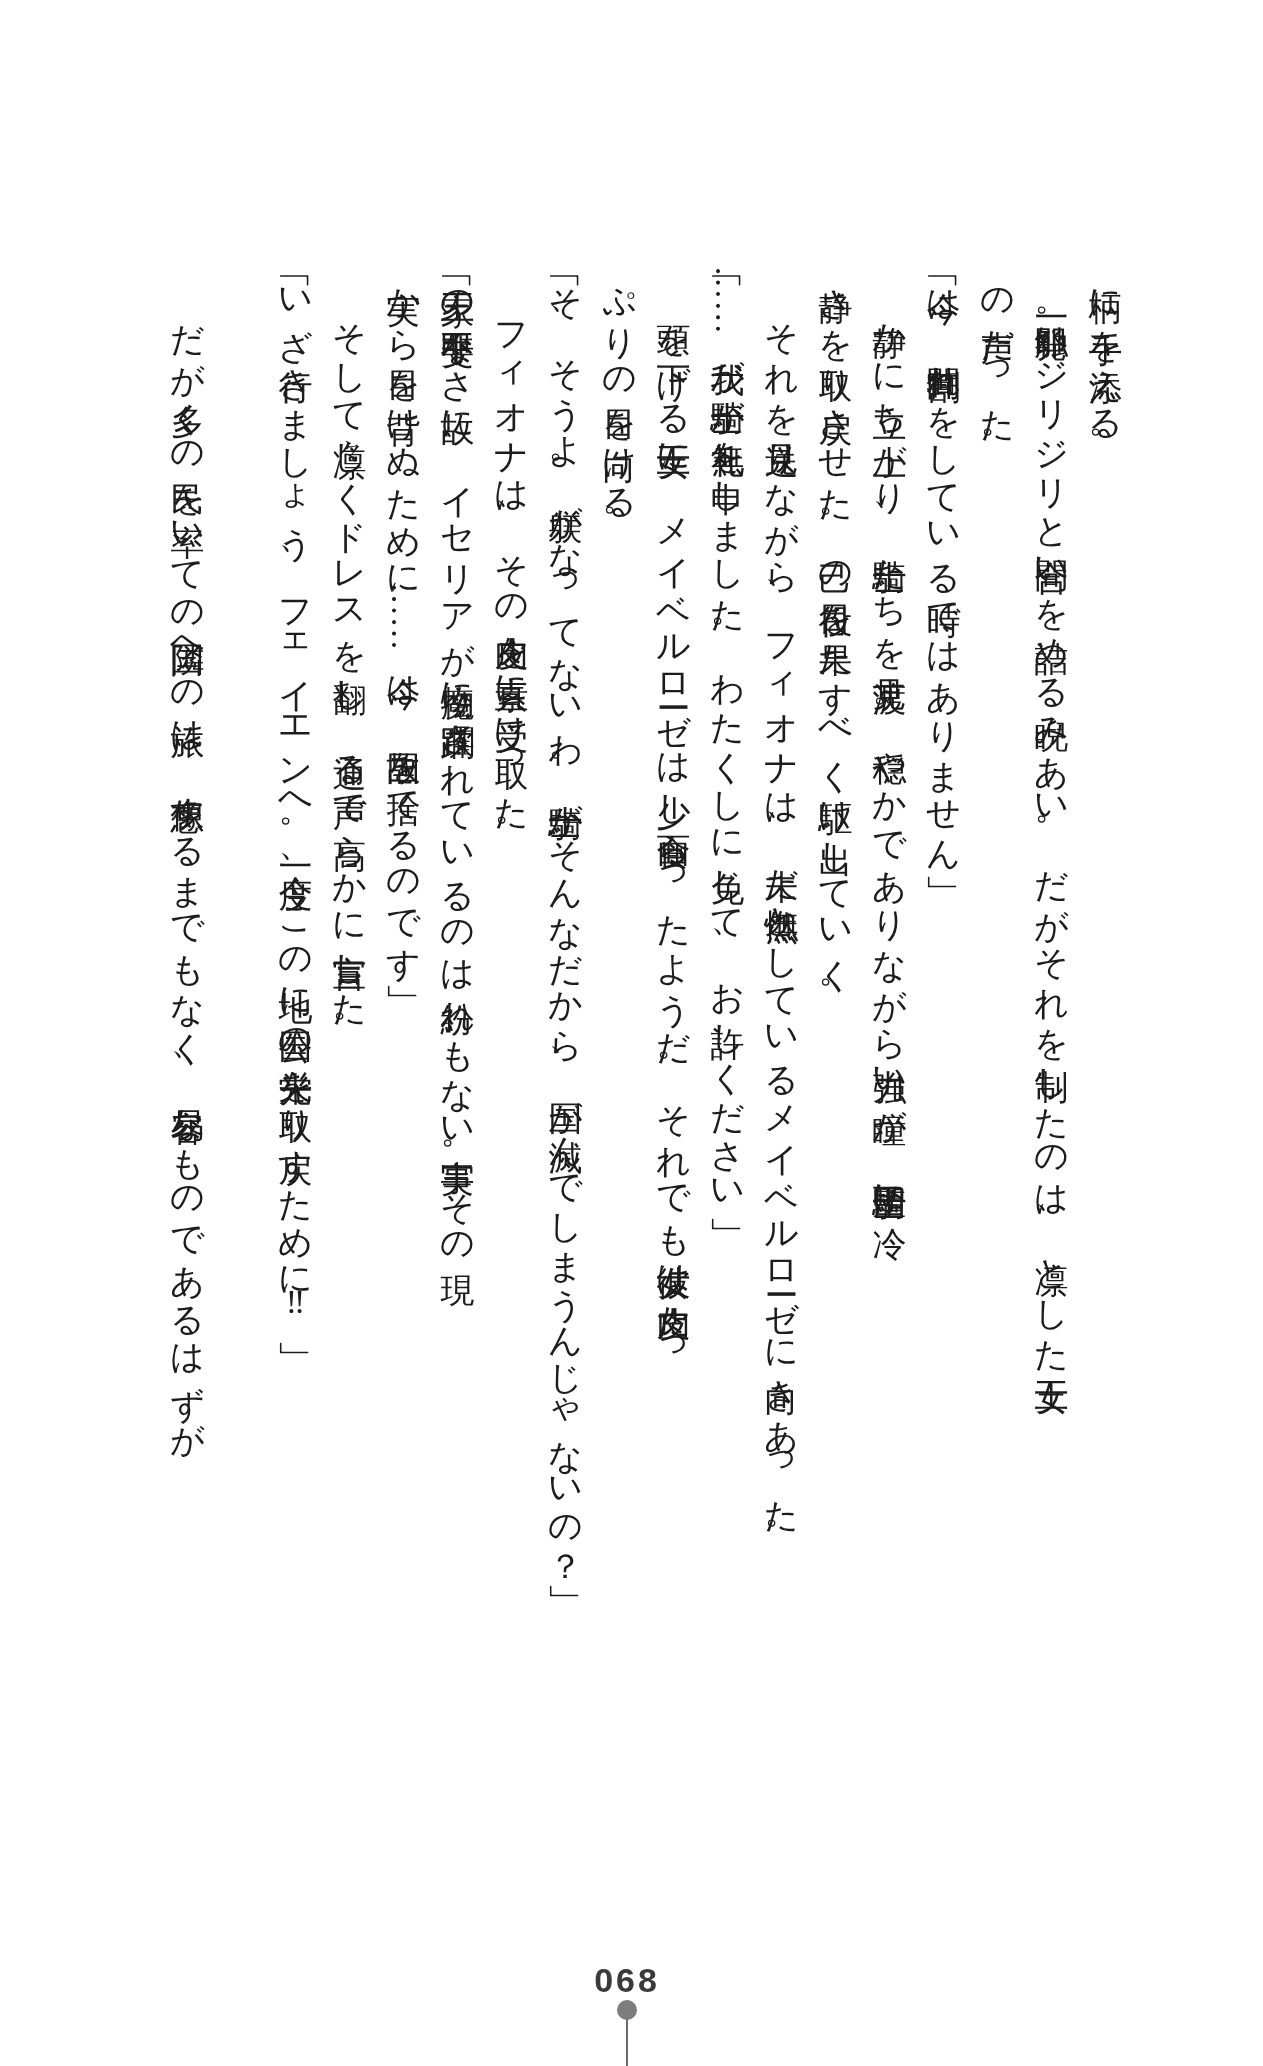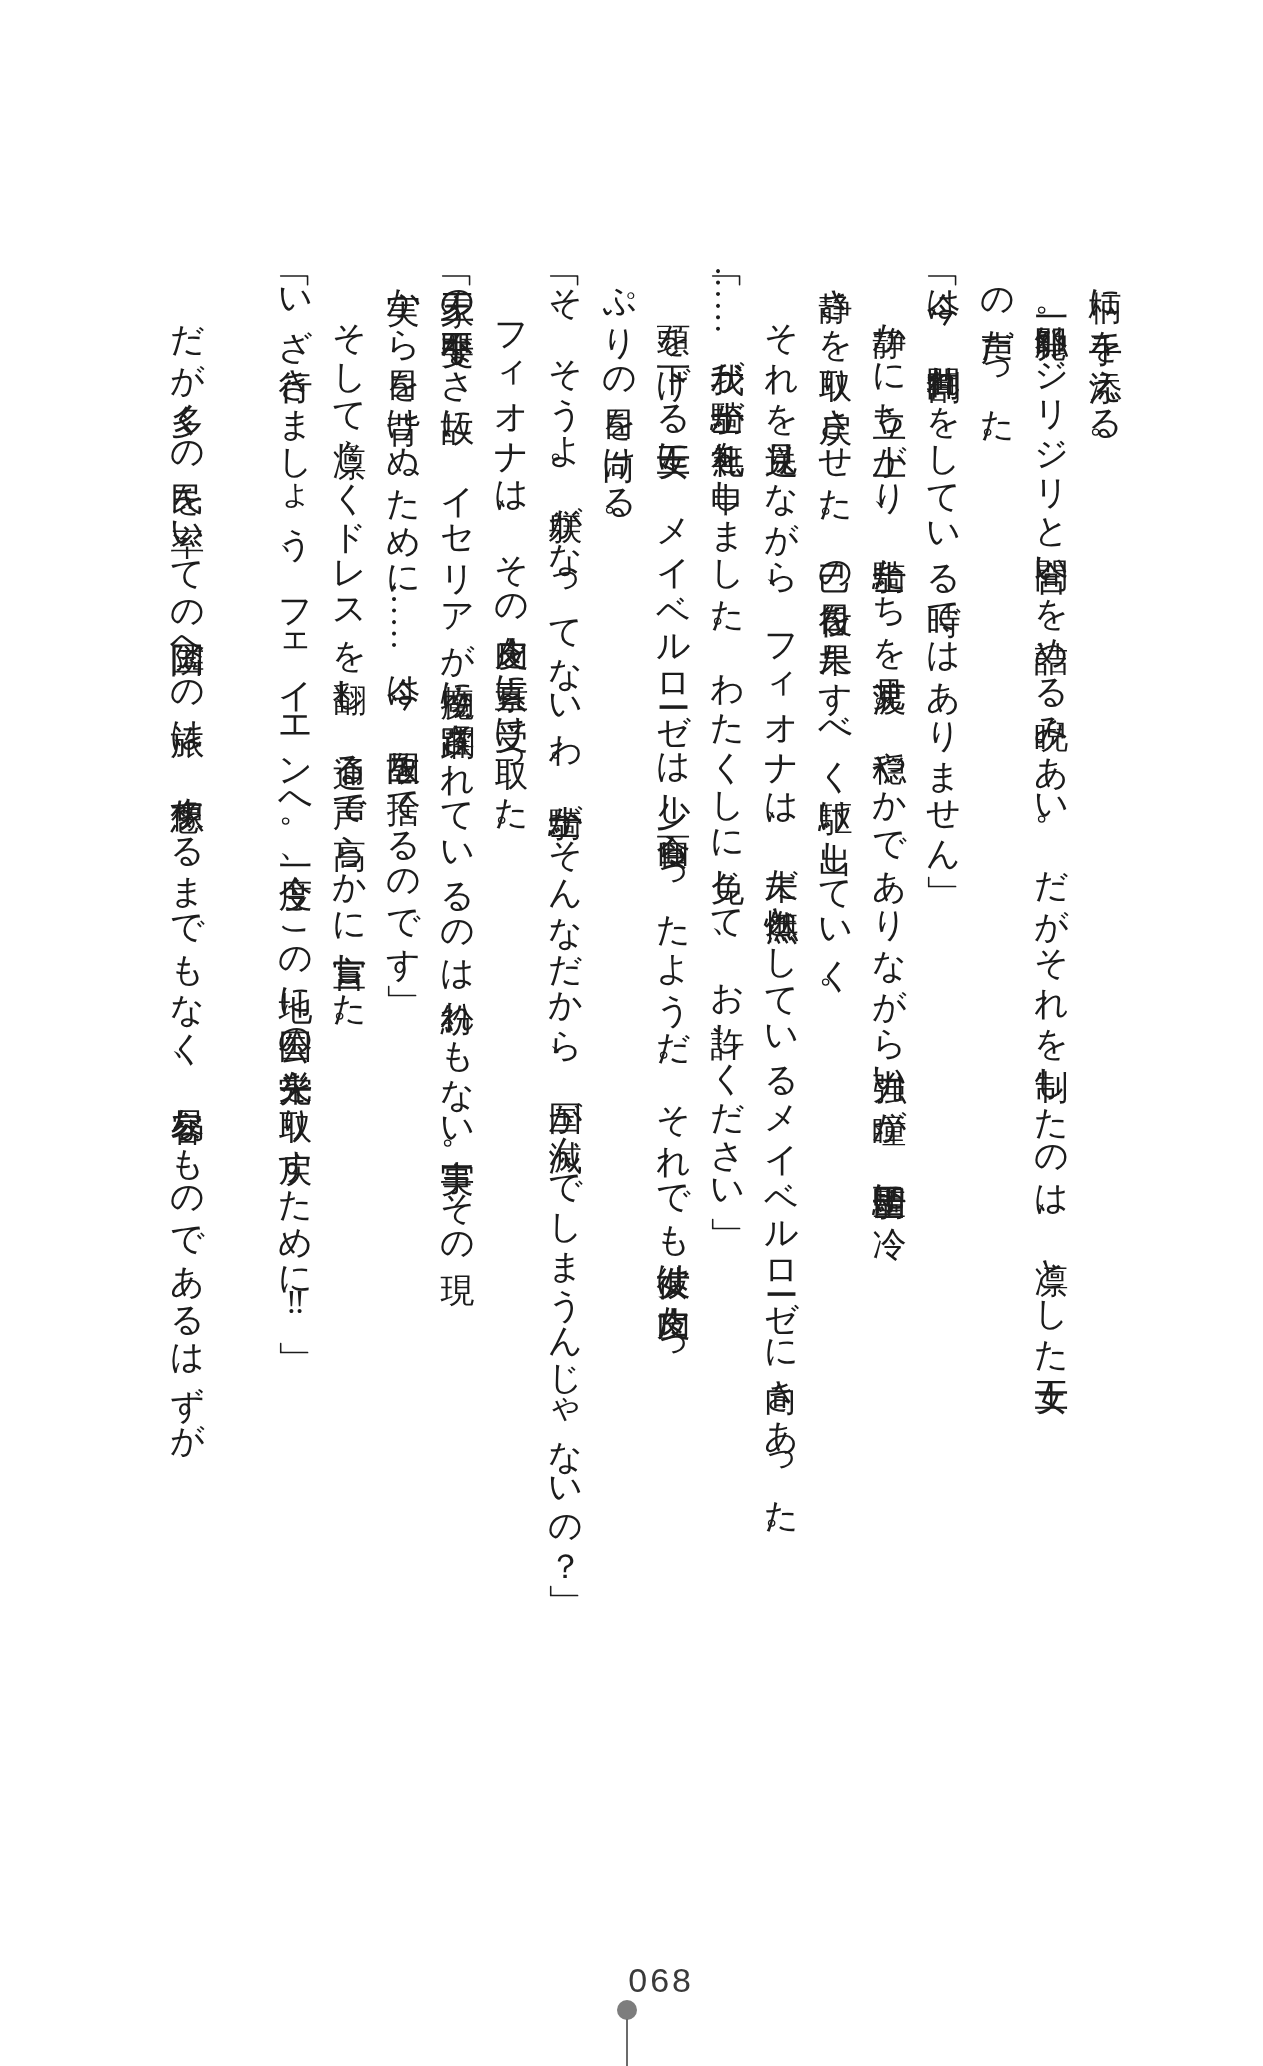--- a/index.html
+++ b/index.html
@@ -45,24 +45,24 @@
   }
   
   .tline.blank {
     width: 54px;
   }
   .page-number {
     position: absolute;
     top: 1961px;
     left: 560px;
     width: 134px;
-    text-align: right;
+    text-align: center;
     font-family: "Liberation Sans", "DejaVu Sans", sans-serif;
     font-size: 34px;
-    font-weight: 400;
+    font-weight: 700;
     letter-spacing: 3px;
     color: #3a3a3a;
   }
   .footer-dot {
     position: absolute;
     left: 617px;
     top: 2000px;
     width: 20px;
     height: 20px;
     border-radius: 50%;

